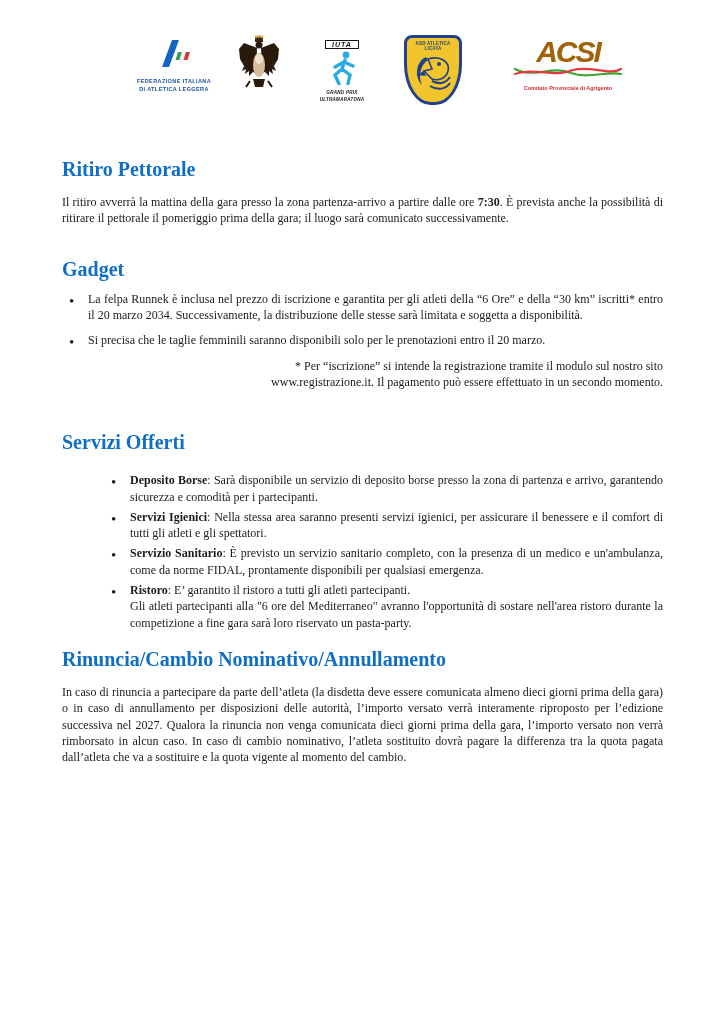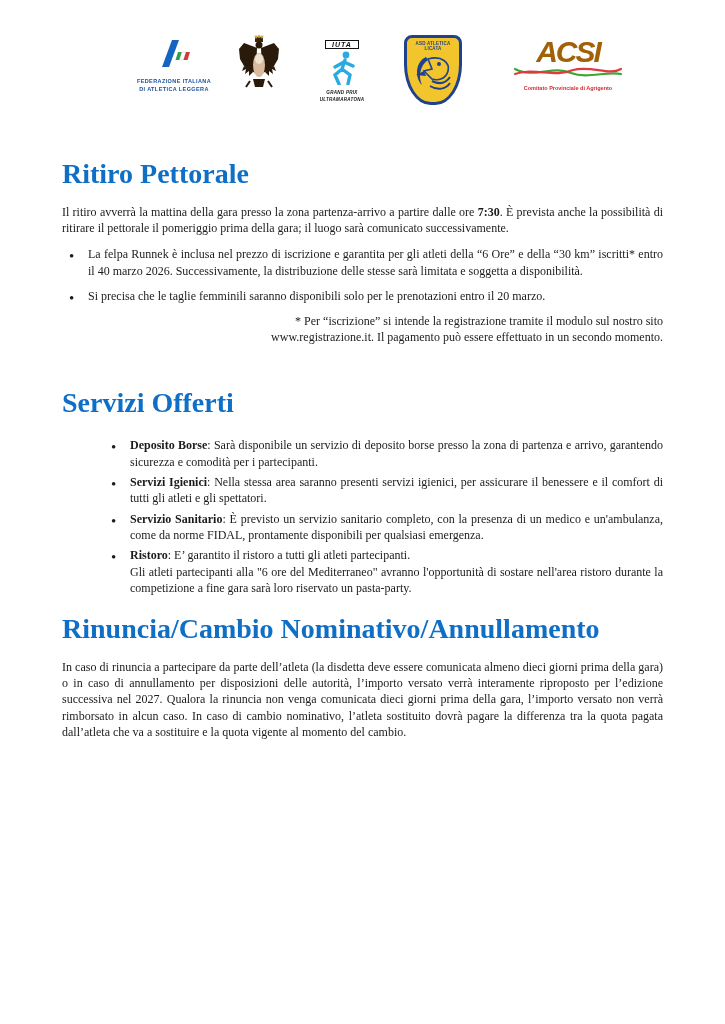--- a/index.html
+++ b/index.html
@@ -37,21 +37,21 @@
     border-radius: 8px 8px 46% 46% / 8px 8px 58% 58%;
     overflow: hidden; text-align: center;
   }
   .shield-banner { font-size: 4.5px; font-weight: bold; color: #20418c; padding-top: 3px; letter-spacing: .2px; }
   
   .logo-acsi { margin-left: 48px; width: 116px; text-align: center; margin-top: 6px; }
   .acsi-word { font-size: 30px; line-height: 26px; font-weight: bold; font-style: italic; color: #a16207; letter-spacing: -2px; font-family: "Liberation Sans", sans-serif; }
   .acsi-sub { font-size: 5.5px; font-weight: bold; color: #d02c30; margin-top: 2px; }
   
   h2.sec {
-    font-size: 28px; font-weight: bold; color: #0f6fc6;
+    font-size: 20px; font-weight: bold; color: #0f6fc6;
     line-height: 1.2;
   }
   .h-ritiro   { margin-top: 44px; }
   .h-gadget   { margin-top: 30px; }
   .h-servizi  { margin-top: 40px; }
   .h-rinuncia { margin-top: 16px; }
   p.body, li.b {
     font-size: 12px; line-height: 1.36; text-align: justify;
   }
   p.body { margin-top: 13px; }
@@ -142,22 +142,23 @@
         <path d="M2,9 C22,2 42,13 60,5 C78,0 96,11 108,4" stroke="#e03a3e" stroke-width="2.2" fill="none" stroke-linecap="round"></path>
       </svg>
       <div class="acsi-sub">Comitato Provinciale di Agrigento</div>
     </div>
 
   </header>
 
   <h2 class="sec h-ritiro">Ritiro Pettorale</h2>
   <p class="body"><span>Il ritiro avverrà la mattina della gara presso la zona partenza-arrivo a partire dalle ore </span><strong>7:30</strong><span>. È prevista anche la possibilità di ritirare il pettorale il pomeriggio prima della gara; il luogo sarà comunicato successivamente.</span></p>
 
+  <h2 class="sec h-gadget">Gadget</h2>
   <ul class="blist">
-    <li class="b">La felpa Runnek è inclusa nel prezzo di iscrizione e garantita per gli atleti della “6 Ore” e della “30 km” iscritti* entro il 40 marzo 2026. Successivamente, la distribuzione delle stesse sarà limitata e soggetta a disponibilità.</li>
+    <li class="b">La felpa Runnek è inclusa nel prezzo di iscrizione e garantita per gli atleti della “6 Ore” e della “30 km” iscritti* entro il 20 marzo 2034. Successivamente, la distribuzione delle stesse sarà limitata e soggetta a disponibilità.</li>
     <li class="b">Si precisa che le taglie femminili saranno disponibili solo per le prenotazioni entro il 20 marzo.</li>
   </ul>
   <p class="body note"><span>* Per “iscrizione” si intende la registrazione tramite il modulo sul nostro sito</span><br><span>www.registrazione.it. Il pagamento può essere effettuato in un secondo momento.</span></p>
 
   <h2 class="sec h-servizi">Servizi Offerti</h2>
   <ul class="blist indent">
     <li class="b"><strong>Deposito Borse</strong><span>: Sarà disponibile un servizio di deposito borse presso la zona di partenza e arrivo, garantendo sicurezza e comodità per i partecipanti.</span></li>
     <li class="b"><strong>Servizi Igienici</strong><span>: Nella stessa area saranno presenti servizi igienici, per assicurare il benessere e il comfort di tutti gli atleti e gli spettatori.</span></li>
     <li class="b"><strong>Servizio Sanitario</strong><span>: È previsto un servizio sanitario completo, con la presenza di un medico e un'ambulanza, come da norme FIDAL, prontamente disponibili per qualsiasi emergenza.</span></li>
     <li class="b"><strong>Ristoro</strong><span>: E’ garantito il ristoro a tutti gli atleti partecipanti.</span>

